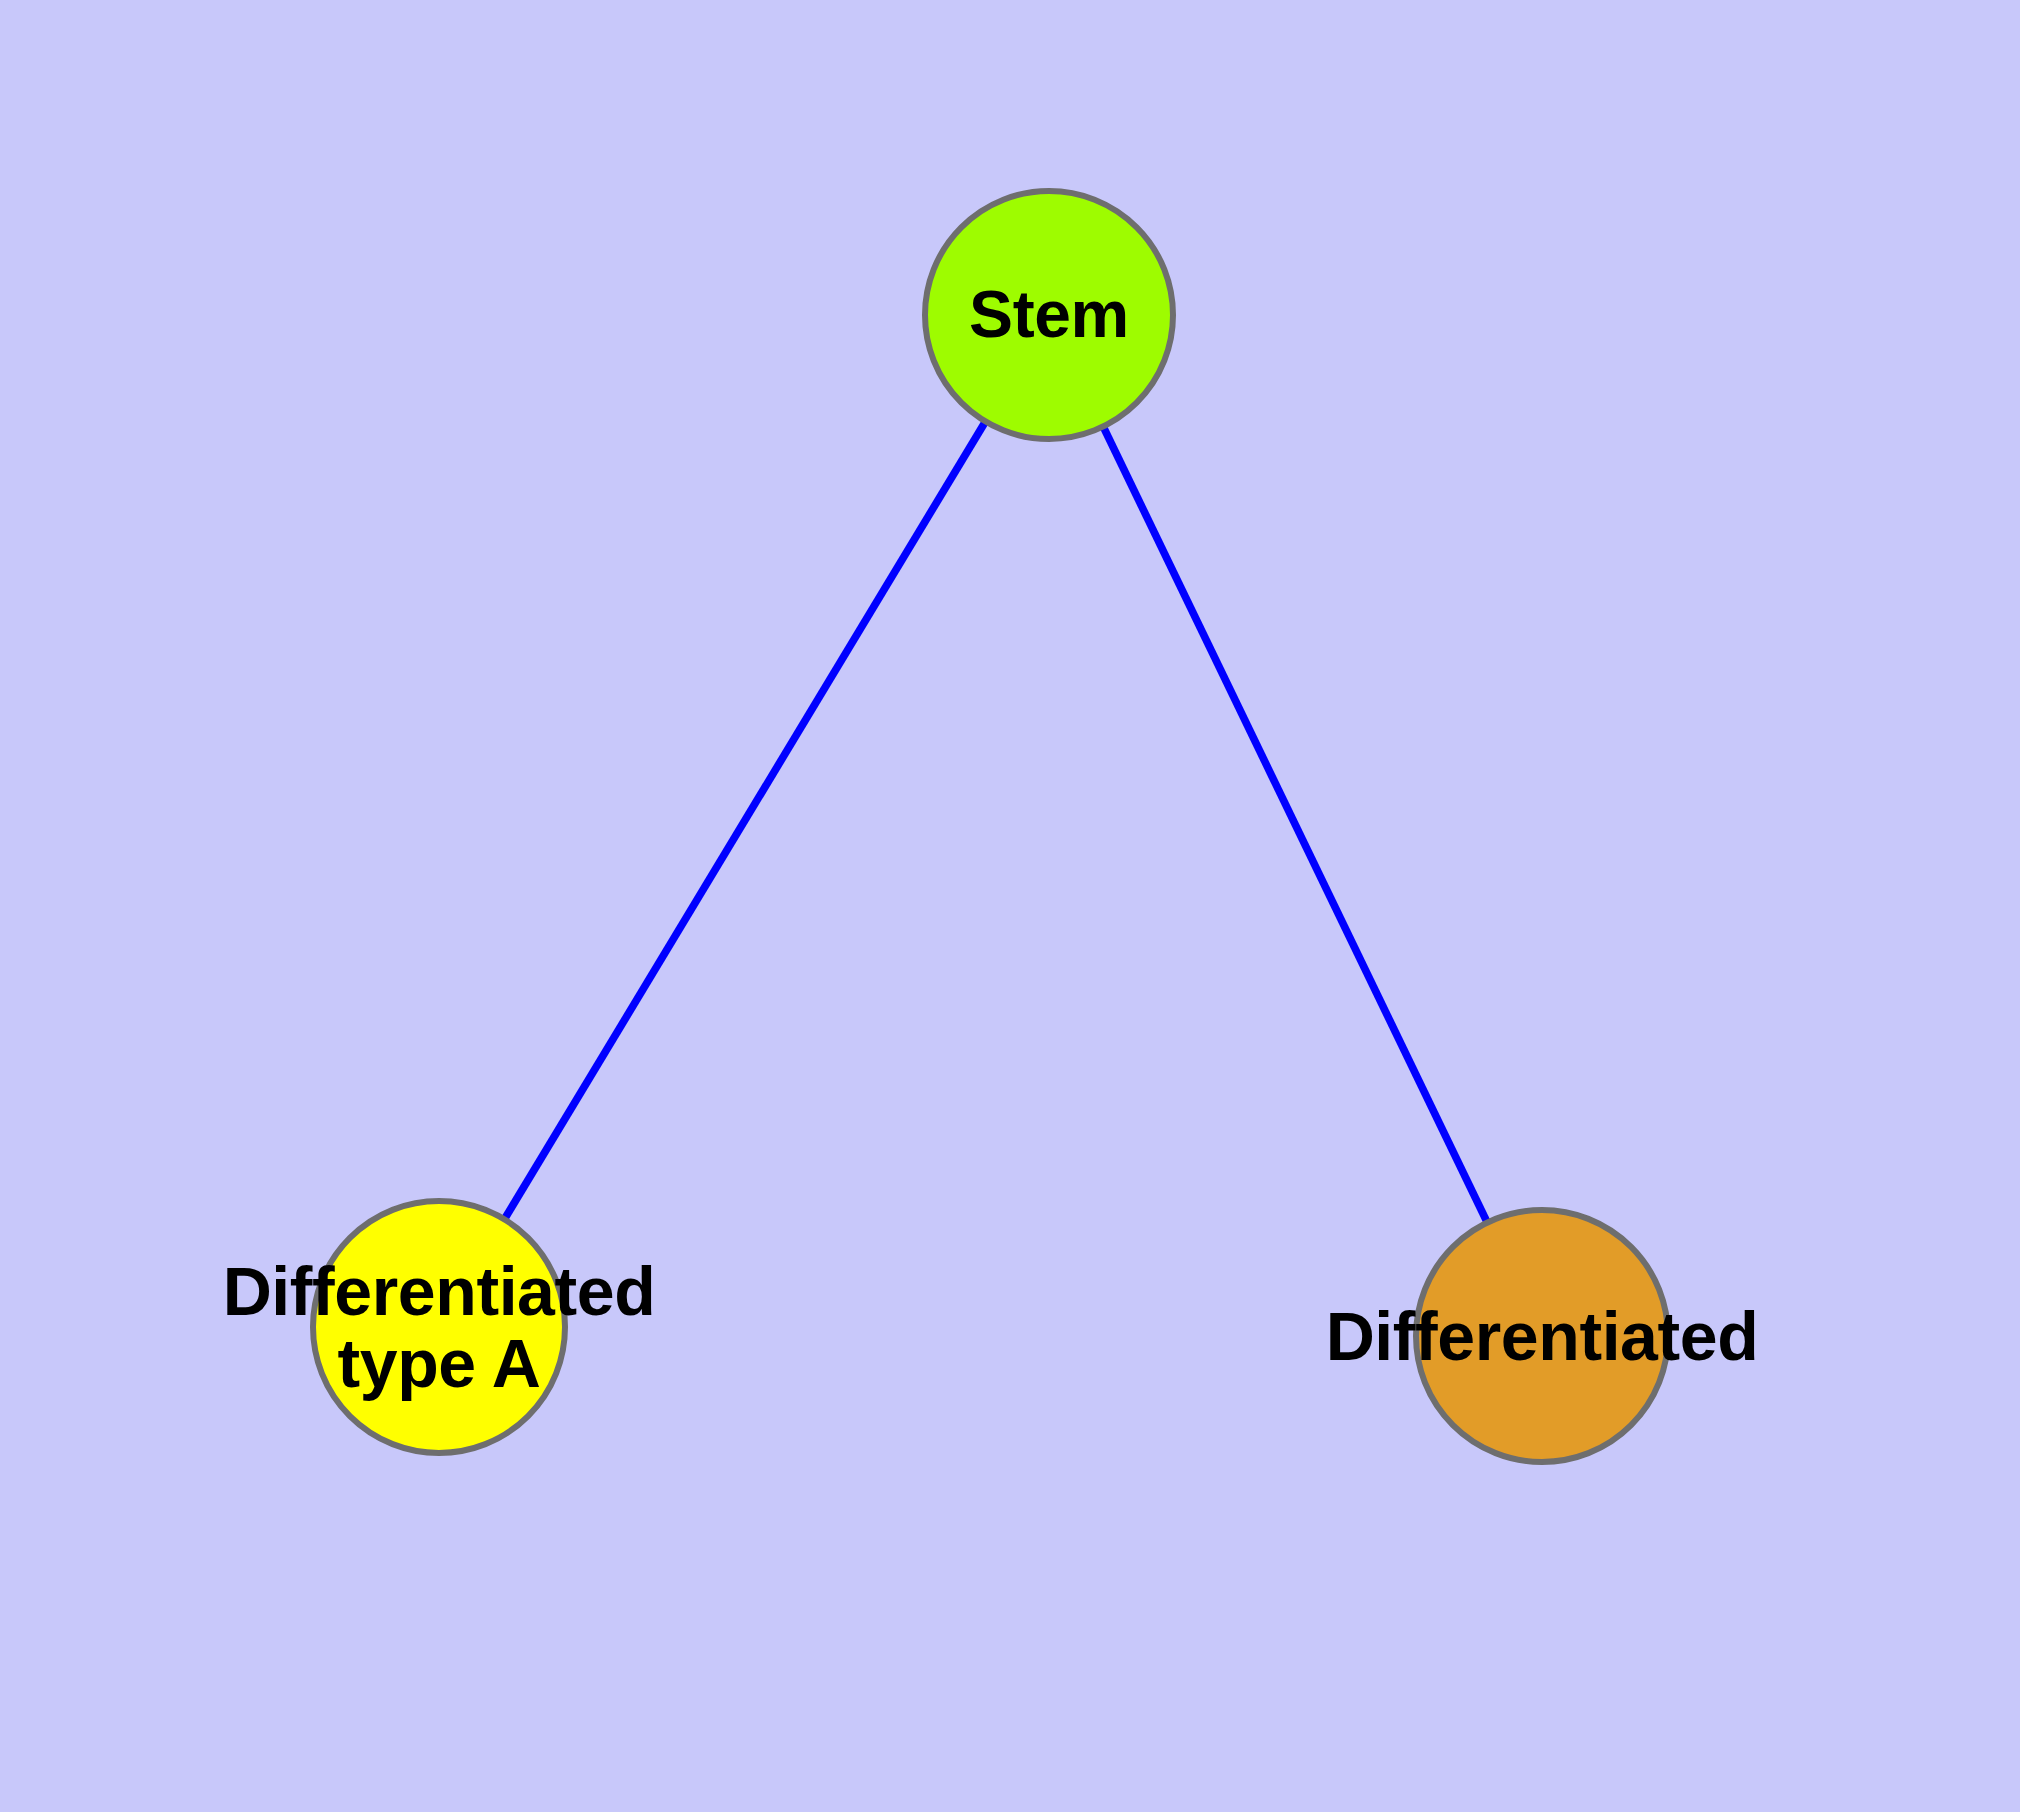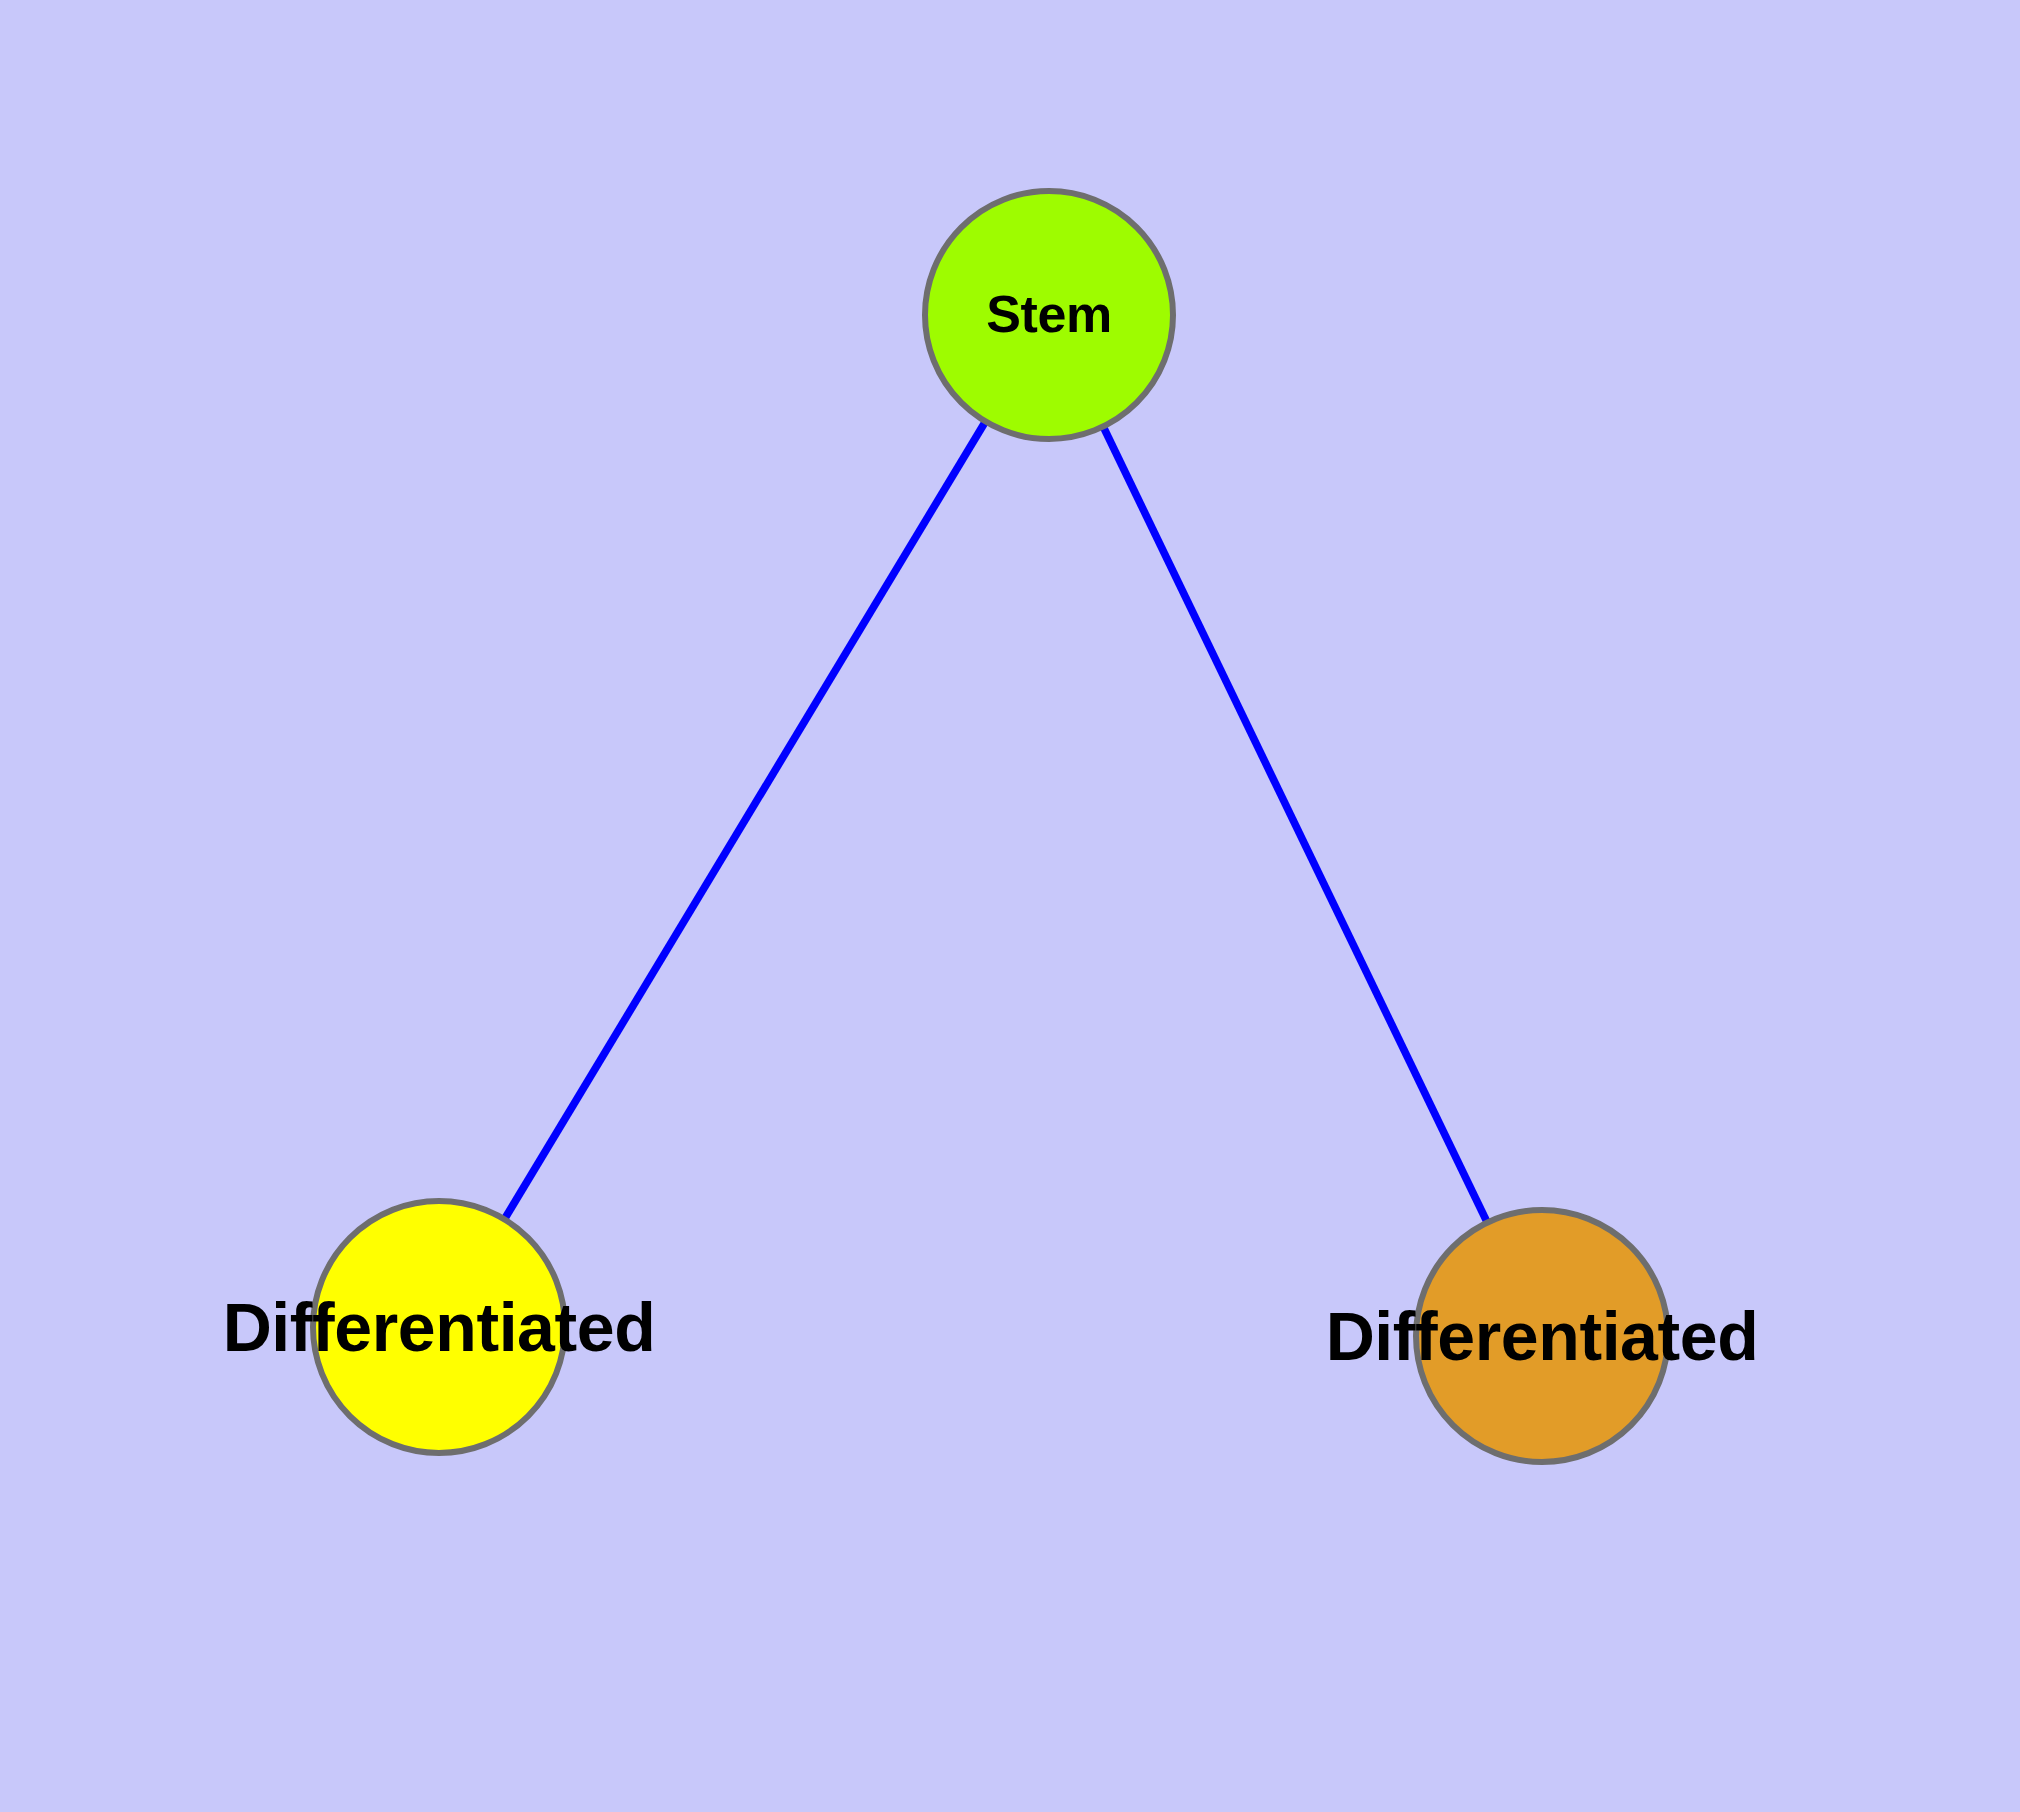--- a/index.html
+++ b/index.html
@@ -96,27 +96,28 @@
 
 <div id="canvas" style="width: 2021px; height: 1812px; background: rgb(200, 200, 250);">
 
   <svg id="graph-svg" viewBox="0 0 2384 2138" xmlns="http://www.w3.org/2000/svg">
     <line x1="1238" y1="372" x2="518" y2="1566" stroke="#0000ff" stroke-width="9"></line>
     <line x1="1238" y1="372" x2="1819" y2="1576" stroke="#0000ff" stroke-width="9"></line>
   </svg>
 
   <div class="node-group" id="node-stem" style="left: 1049px; top: 315px; width: 254px; height: 254px;">
     <div class="node-circle" style="width: 254px; height: 254px; background: rgb(158, 252, 0); border-color: rgb(110, 110, 110);"></div>
-    <div class="node-label" style="font-size: 52px; color: rgb(0, 0, 0);">Stem</div>
+    <div class="node-label" style="font-size: 66px; color: rgb(0, 0, 0);">Stem</div>
   </div>
 
   <div class="node-group" id="node-diff-a" style="left: 439px; top: 1327px; width: 258px; height: 258px;">
     <div class="node-circle" style="width: 258px; height: 258px; background: rgb(255, 255, 0); border-color: rgb(110, 110, 110);"></div>
     <div class="node-label" style="font-size: 68px; color: rgb(0, 0, 0);">
       <span>Differentiated</span><br>
+      <span>type A</span>
     </div>
   </div>
 
   <div class="node-group" id="node-diff-b" style="left: 1542px; top: 1336px; width: 258px; height: 258px;">
     <div class="node-circle" style="width: 258px; height: 258px; background: rgb(226, 156, 40); border-color: rgb(110, 110, 110);"></div>
     <div class="node-label" style="font-size: 68px; color: rgb(0, 0, 0);">
       <span>Differentiated</span><br>
     </div>
   </div>
 

